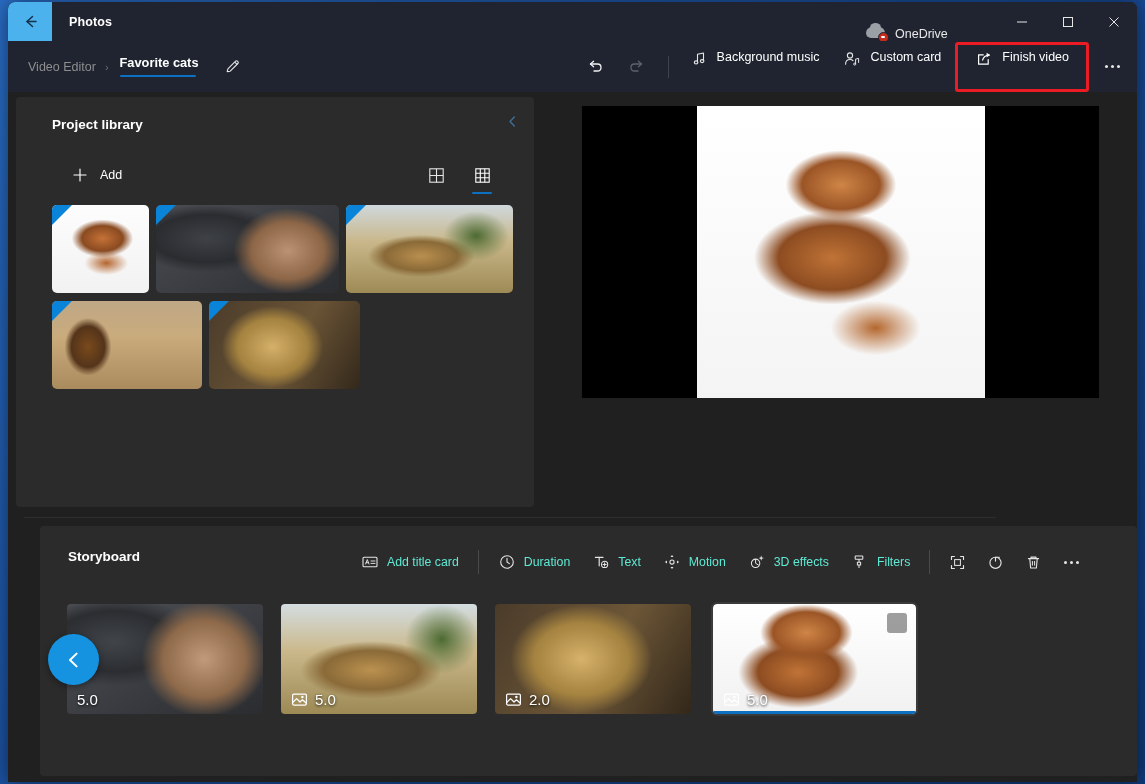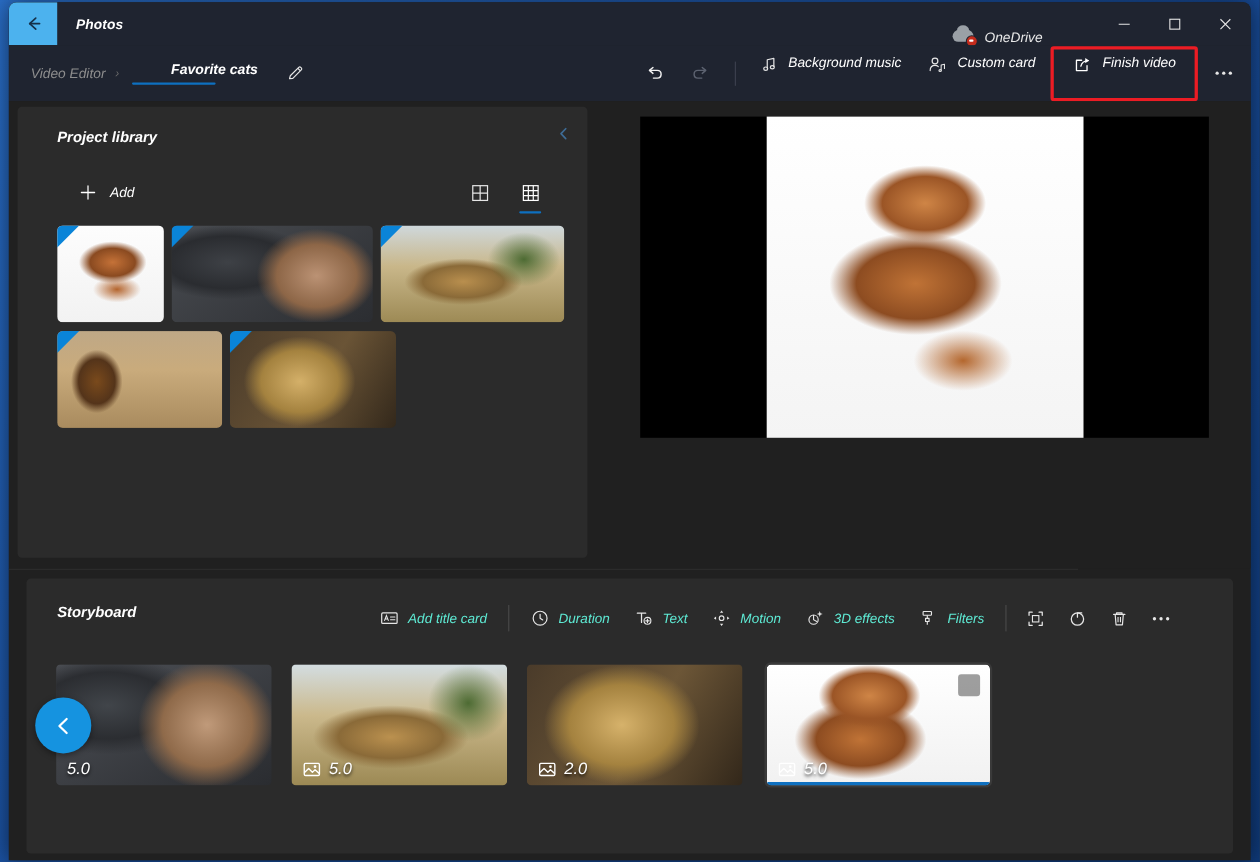--- a/index.html
+++ b/index.html
@@ -15,21 +15,20 @@
   }
 
   .window {
     position: absolute;
     left: 8px; top: 2px;
     width: 1129px; height: 780px;
     background: #202020;
     border-radius: 7px 7px 0 0;
     overflow: hidden;
     box-shadow: 0 0 22px rgba(0,0,0,.55);
-    font-style: italic;
   }
 
   
   .titlebar {
     position: relative;
     height: 39px;
     background: #1f2430;
     display: flex;
     align-items: stretch;
   }
@@ -90,21 +89,21 @@
   .breadcrumb {
     display: flex; align-items: center; gap: 9px;
     padding-left: 20px;
   }
   .crumb-dim {
     font-size: 12.5px; color: #8e8e8e; cursor: pointer;
   }
   .crumb-sep { color: #6c6c6c; font-size: 11px; }
   .crumb-active-wrap { position: relative; padding: 0 2px 8px 2px; cursor: pointer; }
   .crumb-active {
-    font-size: 12.8px; color: #ffffff; font-weight: 600; margin-left: 36px;
+    font-size: 12.8px; color: #ffffff; font-weight: 600;
   }
   .crumb-underline {
     position: absolute; left: 2px; bottom: 1px;
     width: 76px; height: 2.5px; background: #0e70c0; border-radius: 2px;
   }
   .pencil-btn {
     margin-left: 9px; width: 28px; height: 28px;
     display: flex; align-items: center; justify-content: center; cursor: pointer;
   }
 
@@ -240,21 +239,21 @@
   }
   .p-thumb {
     position: absolute; left: 88%; width: 13px; height: 13px;
     margin-left: -6.5px;
     background: #2aa3f0; border-radius: 50%;
     box-shadow: 0 0 0 3px rgba(42,163,240,.28);
   }
 
   
   .storyboard {
-    position: absolute; left: 0; top: 515px;
+    position: absolute; left: 16px; top: 515px;
     width: 972px; height: 265px;
     background: #202020;
     border-top: 1px solid #2e2e2e;
   }
   .sb-panel {
     position: absolute; left: 16px; top: 8px;
     width: 1097px; height: 250px;
     background: #2b2b2b; border-radius: 4px;
   }
   .sb-title {

